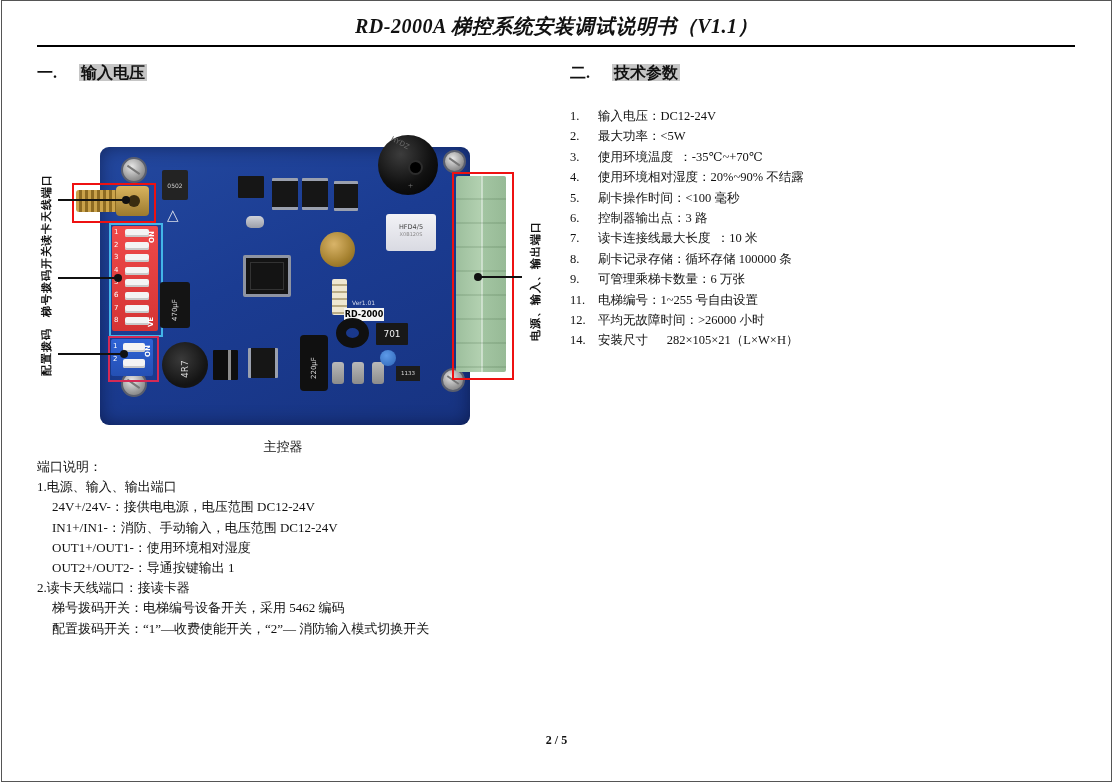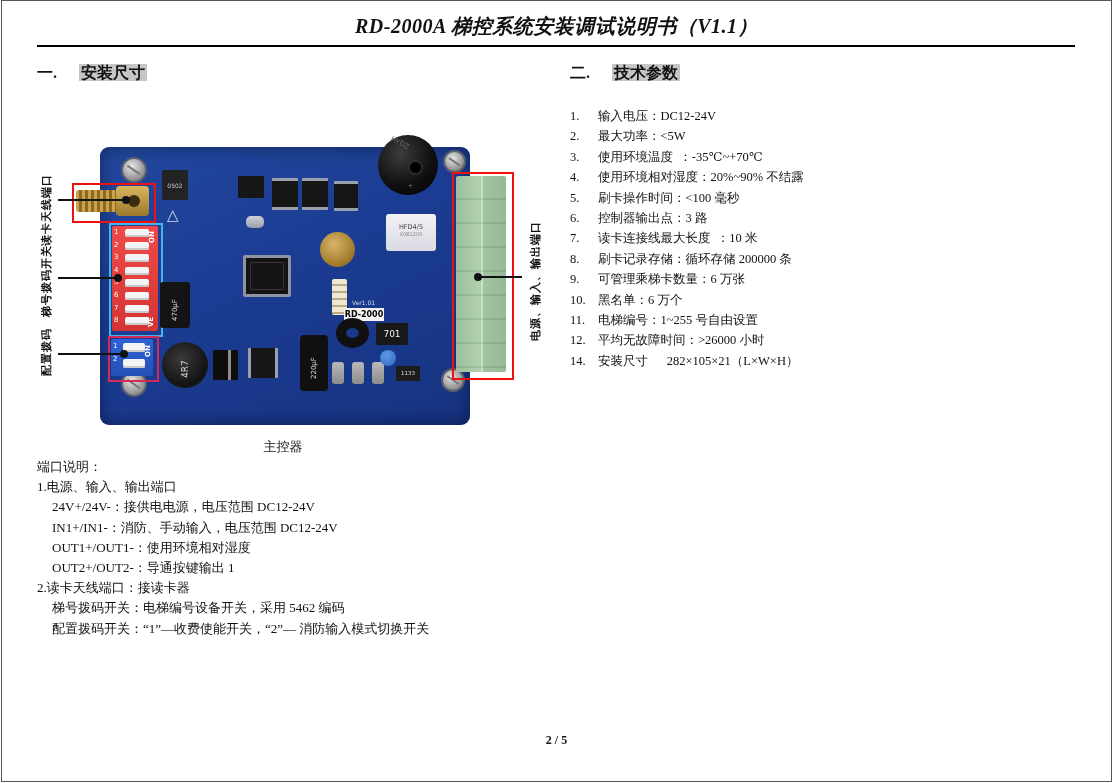--- a/index.html
+++ b/index.html
@@ -198,21 +198,21 @@
     <div class="pcb-speck" style="left: 216.005px; top: 406.405px; width: 6.35935px; height: 2.84248px; opacity: 0.550544;"></div>
     <div class="pcb-speck" style="left: 221.068px; top: 264.81px; width: 5.22113px; height: 4.8671px; opacity: 0.597641;"></div>
     <div class="pcb-speck" style="left: 423.562px; top: 402.471px; width: 3.881px; height: 2.15022px; opacity: 0.404344;"></div>
     <div class="pcb-speck" style="left: 212.654px; top: 300.1px; width: 4.17539px; height: 4.0159px; opacity: 0.569265;"></div>
     <div class="pcb-speck" style="left: 347.509px; top: 179.145px; width: 4.4222px; height: 4.34376px; opacity: 0.574348;"></div>
     <div class="pcb-speck" style="left: 407.295px; top: 307.355px; width: 5.53191px; height: 2.23567px; opacity: 0.534871;"></div>
     <div class="pcb-speck" style="left: 201.178px; top: 220.994px; width: 5.45207px; height: 3.68237px; opacity: 0.549444;"></div>
     <div class="title-rule"></div>
 
   <div class="sec-h sec-left">
-    <span class="idx">一.</span><span class="hl">安装尺寸</span>
+    <span class="idx">一.</span><span class="hl">输入电压</span>
   </div>
   <div class="sec-h sec-right">
     <span class="idx">二.</span><span class="hl">技术参数</span>
   </div>
 
   <div class="specs">
 
   <div class="spec-row">
       <span class="num">1.</span>
       <span class="txt">输入电压：DC12-24V</span>
@@ -236,29 +236,25 @@
       <div class="spec-row">
       <span class="num">6.</span>
       <span class="txt">控制器输出点：3 路</span>
     </div>
       <div class="spec-row">
       <span class="num">7.</span>
       <span class="txt">读卡连接线最大长度  ：10 米</span>
     </div>
       <div class="spec-row">
       <span class="num">8.</span>
-      <span class="txt">刷卡记录存储：循环存储 200000 条</span>
+      <span class="txt">刷卡记录存储：循环存储 100000 条</span>
     </div>
       <div class="spec-row">
       <span class="num">9.</span>
       <span class="txt">可管理乘梯卡数量：6 万张</span>
-    </div>
-      <div class="spec-row">
-      <span class="num">10.</span>
-      <span class="txt">黑名单：6 万个</span>
     </div>
       <div class="spec-row">
       <span class="num">11.</span>
       <span class="txt">电梯编号：1~255 号自由设置</span>
     </div>
       <div class="spec-row">
       <span class="num">12.</span>
       <span class="txt">平均无故障时间：&gt;26000 小时</span>
     </div>
       <div class="spec-row">

